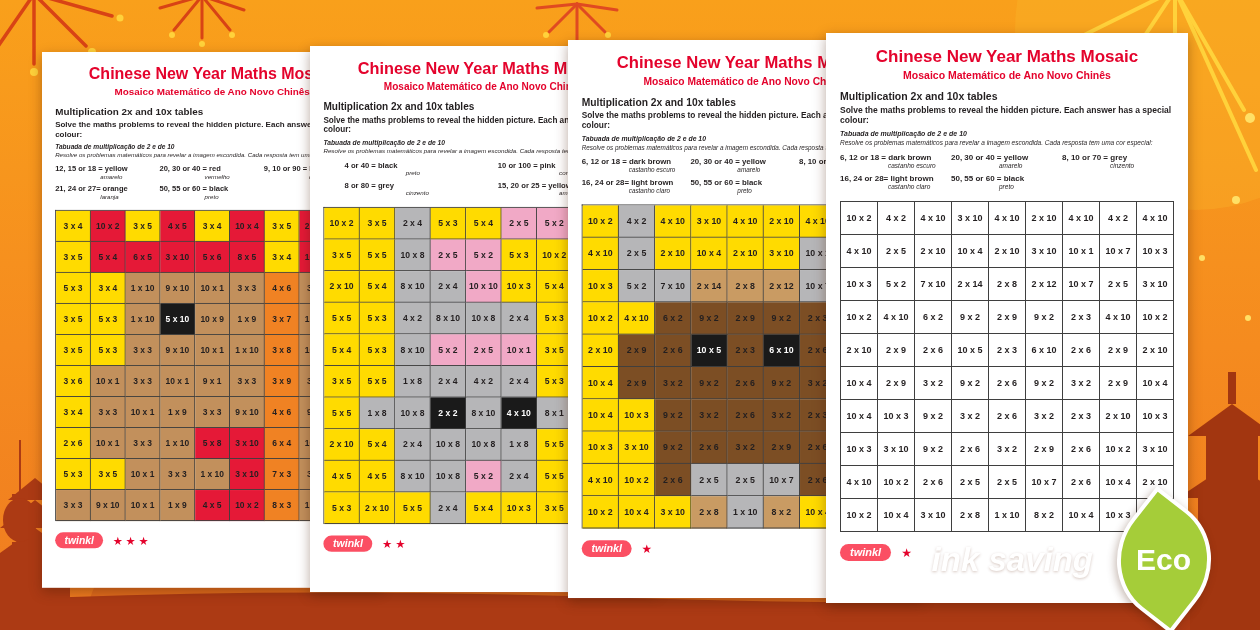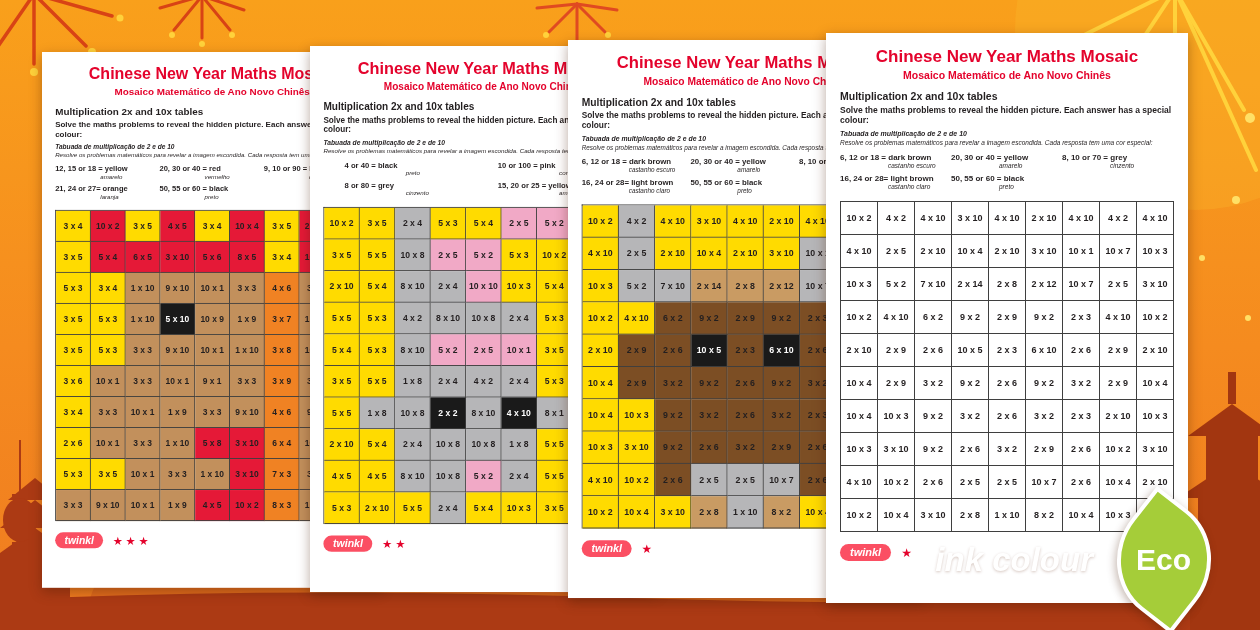--- a/index.html
+++ b/index.html
@@ -654,19 +654,19 @@
           <div class="cell" style="background: rgb(255, 255, 255);">2 x 10</div>
         </div>
       <div class="footer">
         <span class="logo">twinkl</span>
         <span class="stars">★</span>
       </div>
     </div>
   </section>
 
   <div class="eco">
-    <span class="ink-saving">ink colour</span>
+    <span class="ink-saving">ink saving</span>
     <div class="leaf">
       <span class="eco-text">Eco</span>
     </div>
   </div>
 
 </div>
 
 </body></html>

